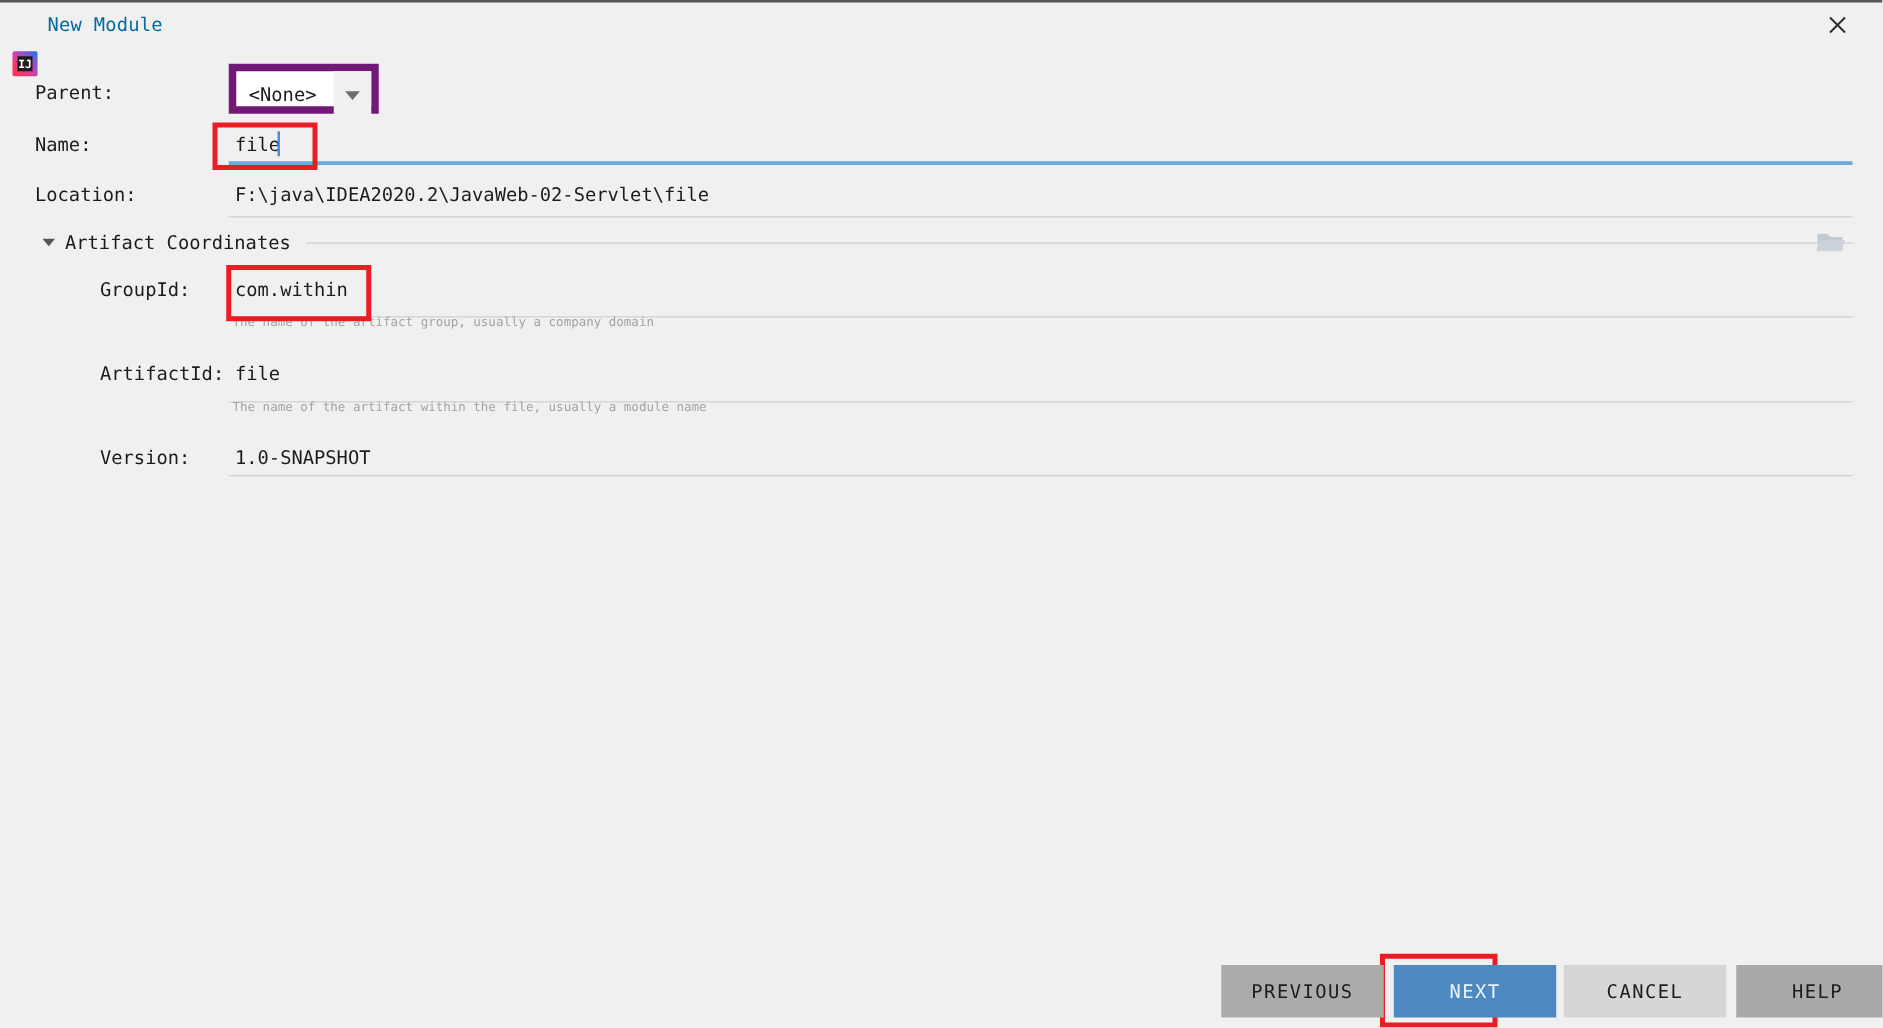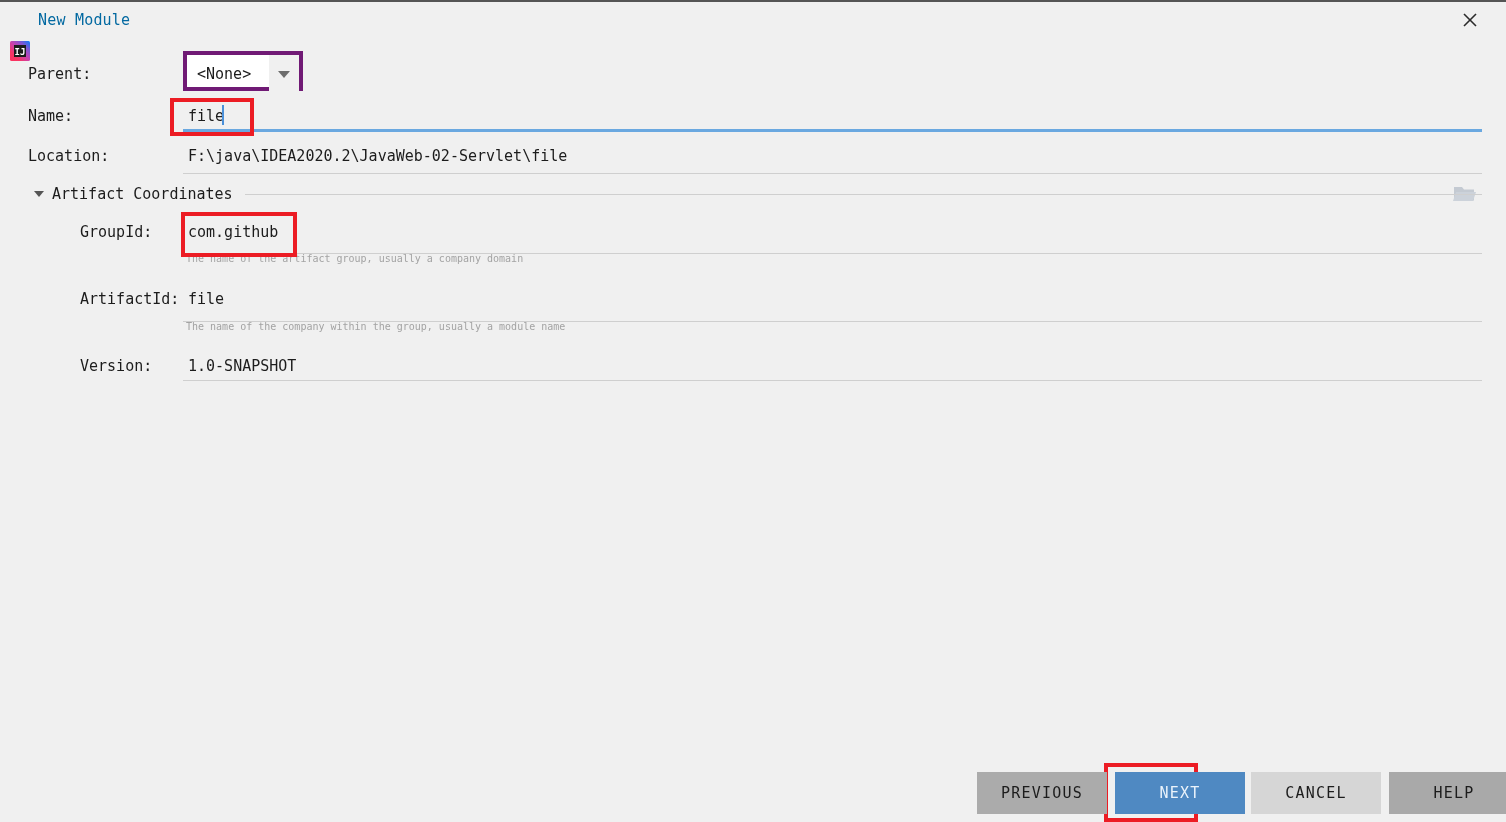--- a/index.html
+++ b/index.html
@@ -85,21 +85,21 @@
     height: 3px;
     background: #6aa8e0;
   }
 
   
   .combo {
     position: absolute;
     left: 183px; top: 14px;
     width: 120px; height: 40px;
     background: #ffffff;
-    border: 4px solid #701a75;
+    border: 6px solid #701a75;
     box-sizing: border-box;
   }
   .combo-text {
     position: absolute;
     left: 10px; top: 10px;
     font-size: 15px;
     color: #1c1c1c;
   }
   .combo-arrow {
     position: absolute;
@@ -244,28 +244,28 @@
     </svg>
   </div>
 
   <div class="group-header">
     <div class="group-caret"></div>
     <div class="group-title">Artifact Coordinates</div>
     <div class="group-line"></div>
   </div>
 
   <div class="label" style="left:80px; top:186px;">GroupId:</div>
-  <div class="value" style="left:188px; top:186px;">com.github</div>
+  <div class="value" style="left:188px; top:186px;">com.within</div>
   <div class="underline" style="left:183px; top:216px; width:1299px;"></div>
   <div class="hint" style="left:186px; top:216px;">The name of the artifact group, usually a company domain</div>
 
   <div class="label" style="left:80px; top:253px;">ArtifactId:</div>
   <div class="value" style="left:188px; top:253px;">file</div>
   <div class="underline" style="left:183px; top:284px; width:1299px;"></div>
-  <div class="hint" style="left:186px; top:284px;">The name of the company within the group, usually a module name</div>
+  <div class="hint" style="left:186px; top:284px;">The name of the artifact within the file, usually a module name</div>
 
   <div class="label" style="left:80px; top:320px;">Version:</div>
   <div class="value" style="left:188px; top:320px;">1.0-SNAPSHOT</div>
   <div class="underline" style="left:183px; top:343px; width:1299px;"></div>
 
 </div>
 
 <div class="annot" style="left:170px; top:98px; width:84px; height:38px;"></div>
 <div class="annot" style="left:181px; top:212px; width:116px; height:45px;"></div>
 <div class="annot" style="left:1104px; top:763px; width:94px; height:59px;"></div>

